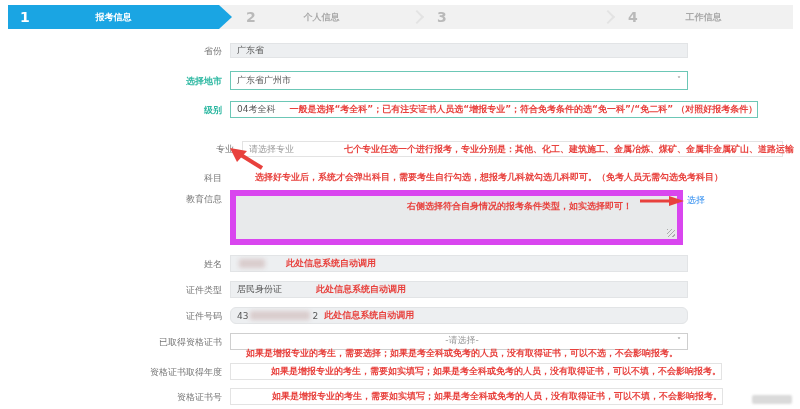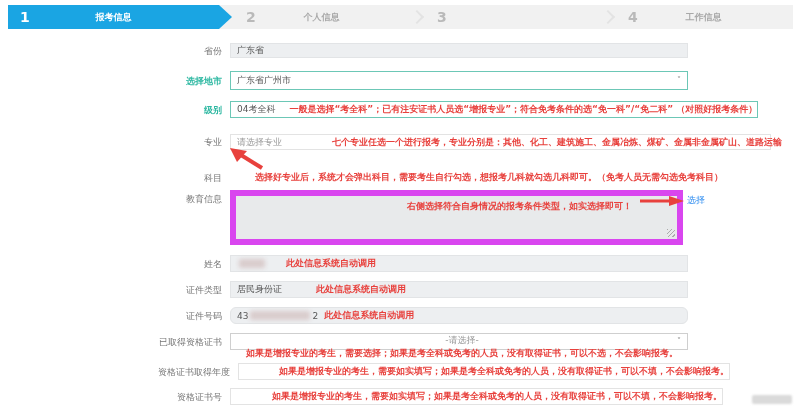--- a/index.html
+++ b/index.html
@@ -80,21 +80,21 @@
   </div>
 
   <div class="row" style="top:101px;">
     <div class="lab teal">级别</div>
     <div class="f f-white-teal" style="width:541px;height:17px;">
       <span class="val">04考全科</span>
       <span class="hint" style="margin-left:14px;">一般是选择“考全科”；已有注安证书人员选“增报专业”；符合免考条件的选“免一科”/“免二科” （对照好报考条件）</span>
     </div>
   </div>
 
-  <div class="row" style="top:134px;">
+  <div class="row" style="top:141px;margin-left:12px;">
     <div class="lab">专业</div>
     <div class="f f-white" style="width:541px;height:16px;border:1px solid #e3e3e3;gap:44px;">
       <span class="ph">请选择专业</span>
       <span class="hint" style="margin-left:6px;">七个专业任选一个进行报考，专业分别是：其他、化工、建筑施工、金属冶炼、煤矿、金属非金属矿山、道路运输</span>
     </div>
   </div>
 
   <svg class="arrow-svg" style="left:228px;top:148px;" width="40" height="22" viewBox="0 0 40 22">
     <line x1="34" y1="20" x2="13" y2="7" stroke="#e8413d" stroke-width="4"></line>
     <polygon points="2,0 19,3 9,14" fill="#e8413d"></polygon>
@@ -147,21 +147,21 @@
 
   <div class="row" style="top:333px;">
     <div class="lab">已取得资格证书</div>
     <div class="f f-white" style="width:493px;height:17px;border:1px solid #cfcfcf;flex-direction:column;">
       <span class="ph">-请选择-</span>
       <span class="hint" style="margin-left:6px;">如果是增报专业的考生，需要选择；如果是考全科或免考的人员，没有取得证书，可以不选，不会影响报考。</span>
       <span class="chev">˅</span>
     </div>
   </div>
 
-  <div class="row" style="top:363px;padding-left:8px;">
+  <div class="row" style="top:363px;">
     <div class="lab">资格证书取得年度</div>
     <div class="f f-white" style="width:493px;height:17px;border:1px solid #e3e3e3;">
       <span class="hint" style="margin-left:40px;">如果是增报专业的考生，需要如实填写；如果是考全科或免考的人员，没有取得证书，可以不填，不会影响报考。</span>
     </div>
   </div>
 
   <div class="row" style="top:388px;">
     <div class="lab">资格证书号</div>
     <div class="f f-white" style="width:493px;height:17px;border:1px solid #e3e3e3;">
       <span class="hint" style="margin-left:41px;">如果是增报专业的考生，需要如实填写；如果是考全科或免考的人员，没有取得证书，可以不填，不会影响报考。</span>

